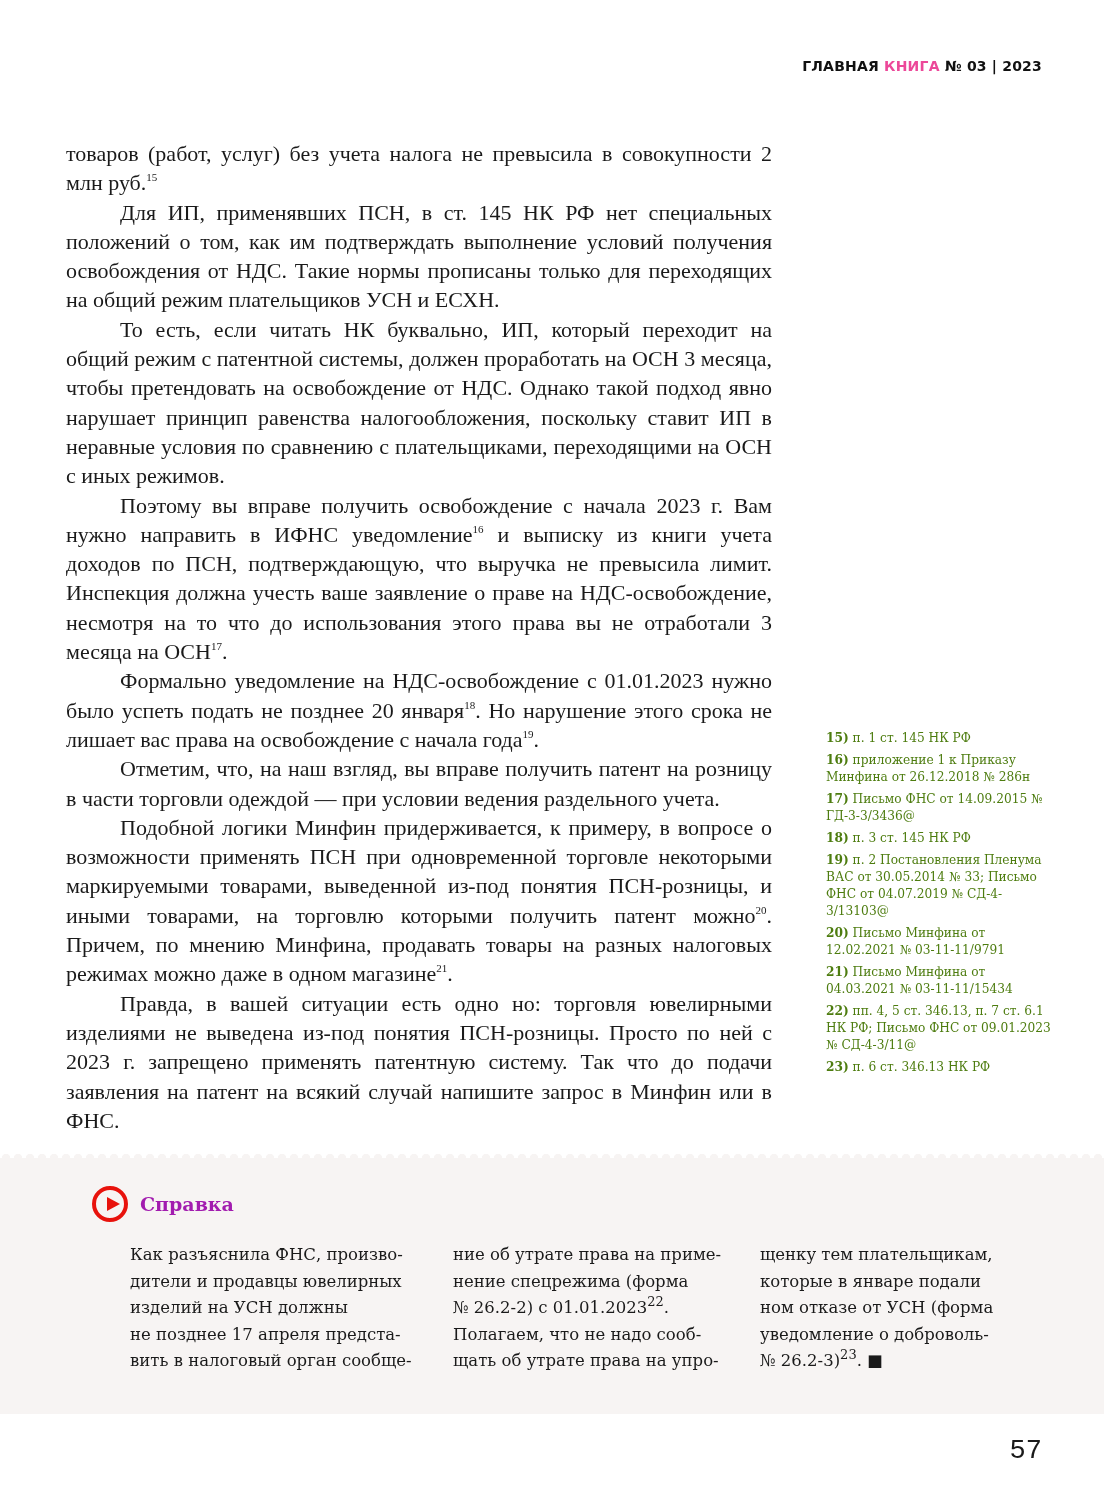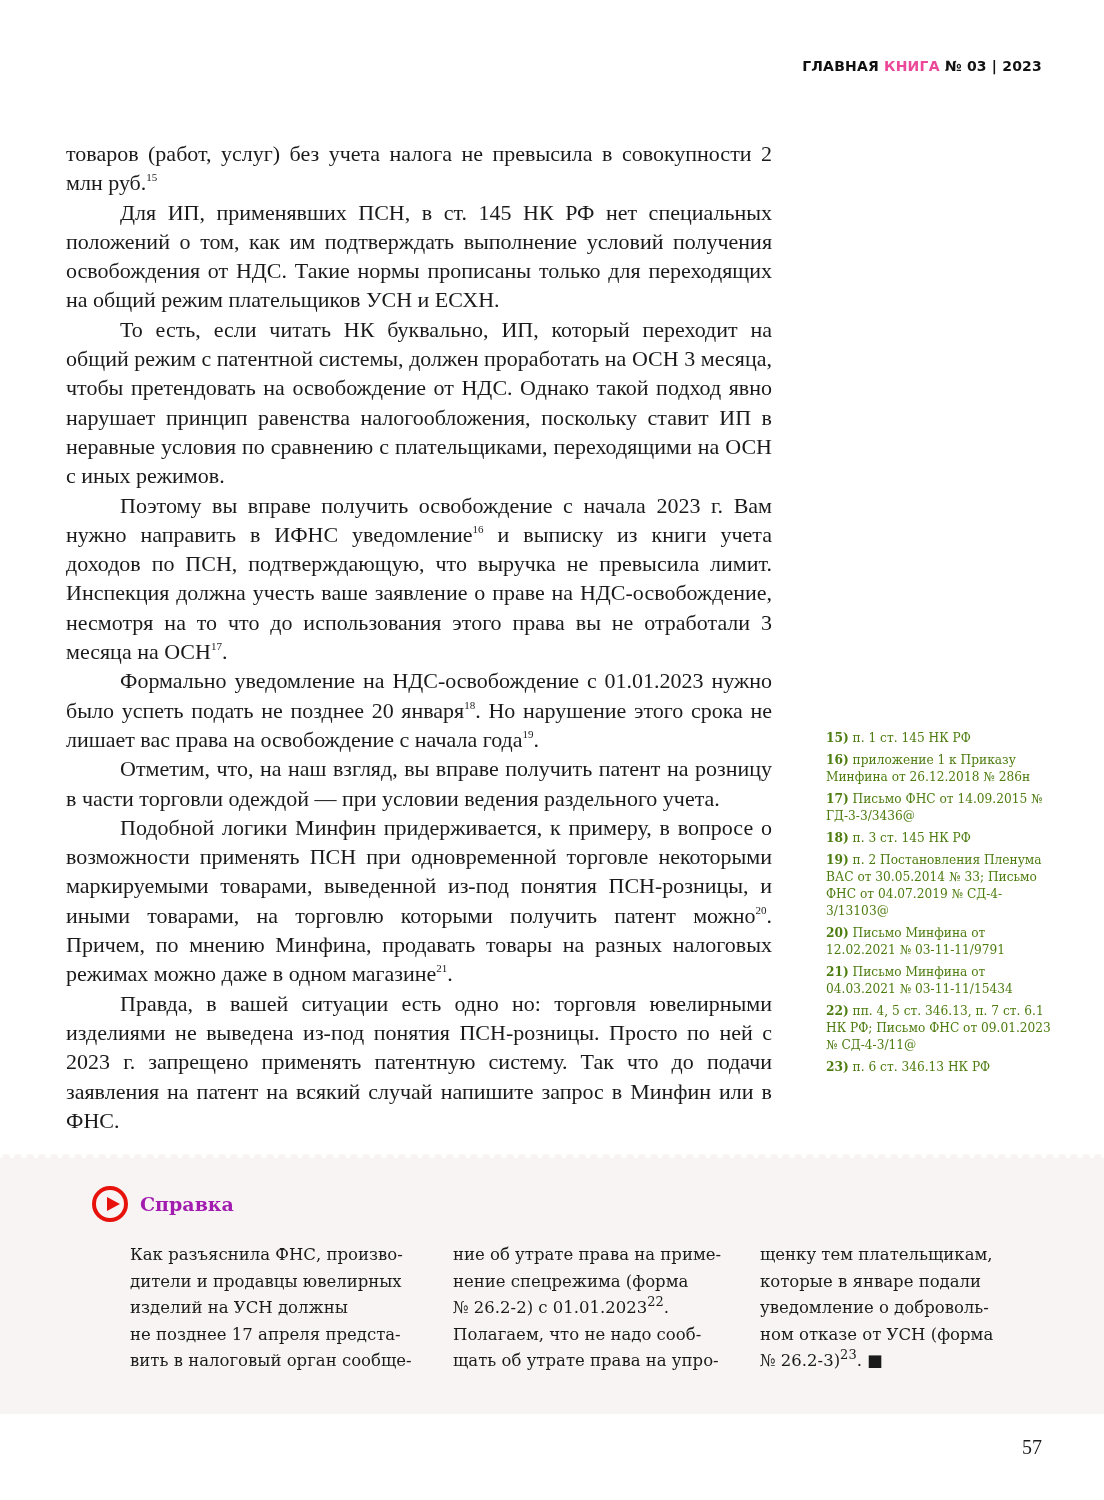--- a/index.html
+++ b/index.html
@@ -59,21 +59,21 @@
     font-family: "DejaVu Serif", "Liberation Serif", serif;
     font-size: 16.5px; line-height: 26.5px; color: #1a1a1a;
   }
   .col span.line { display: block; white-space: nowrap; }
   .col1 { left: 130px; }
   .col2 { left: 453px; }
   .col3 { left: 760px; }
   .col sup { font-size: 13px; vertical-align: 7px; }
   .page-num {
     position: absolute; right: 62px; top: 1436px;
-    font-family: Liberation Serif, serif; font-size: 20px; color: #1a1a1a;
+    font-family: Liberation Mono, monospace; font-size: 27px; color: #1a1a1a;
   }
 </style>
 </head>
 <body>
 
 <div class="header">
   <span>ГЛАВНАЯ</span>
   <span class="accent">КНИГА</span>
   <span>№ 03 | 2023</span>
 </div>
@@ -117,19 +117,19 @@
   <div class="col col2">
     <span class="line">ние об утрате права на приме-</span>
     <span class="line">нение спецрежима (форма</span>
     <span class="line"><span>№ 26.2-2) с 01.01.2023</span><sup>22</sup><span>.</span></span>
     <span class="line">Полагаем, что не надо сооб-</span>
     <span class="line">щать об утрате права на упро-</span>
   </div>
   <div class="col col3">
     <span class="line">щенку тем плательщикам,</span>
     <span class="line">которые в январе подали</span>
+    <span class="line">ном отказе от УСН (форма</span>
     <span class="line">уведомление о доброволь-</span>
-    <span class="line">ном отказе от УСН (форма</span>
     <span class="line"><span>№ 26.2-3)</span><sup>23</sup><span>. ■</span></span>
   </div>
 </div>
 
 <div class="page-num">57</div>
 
 </body></html>

